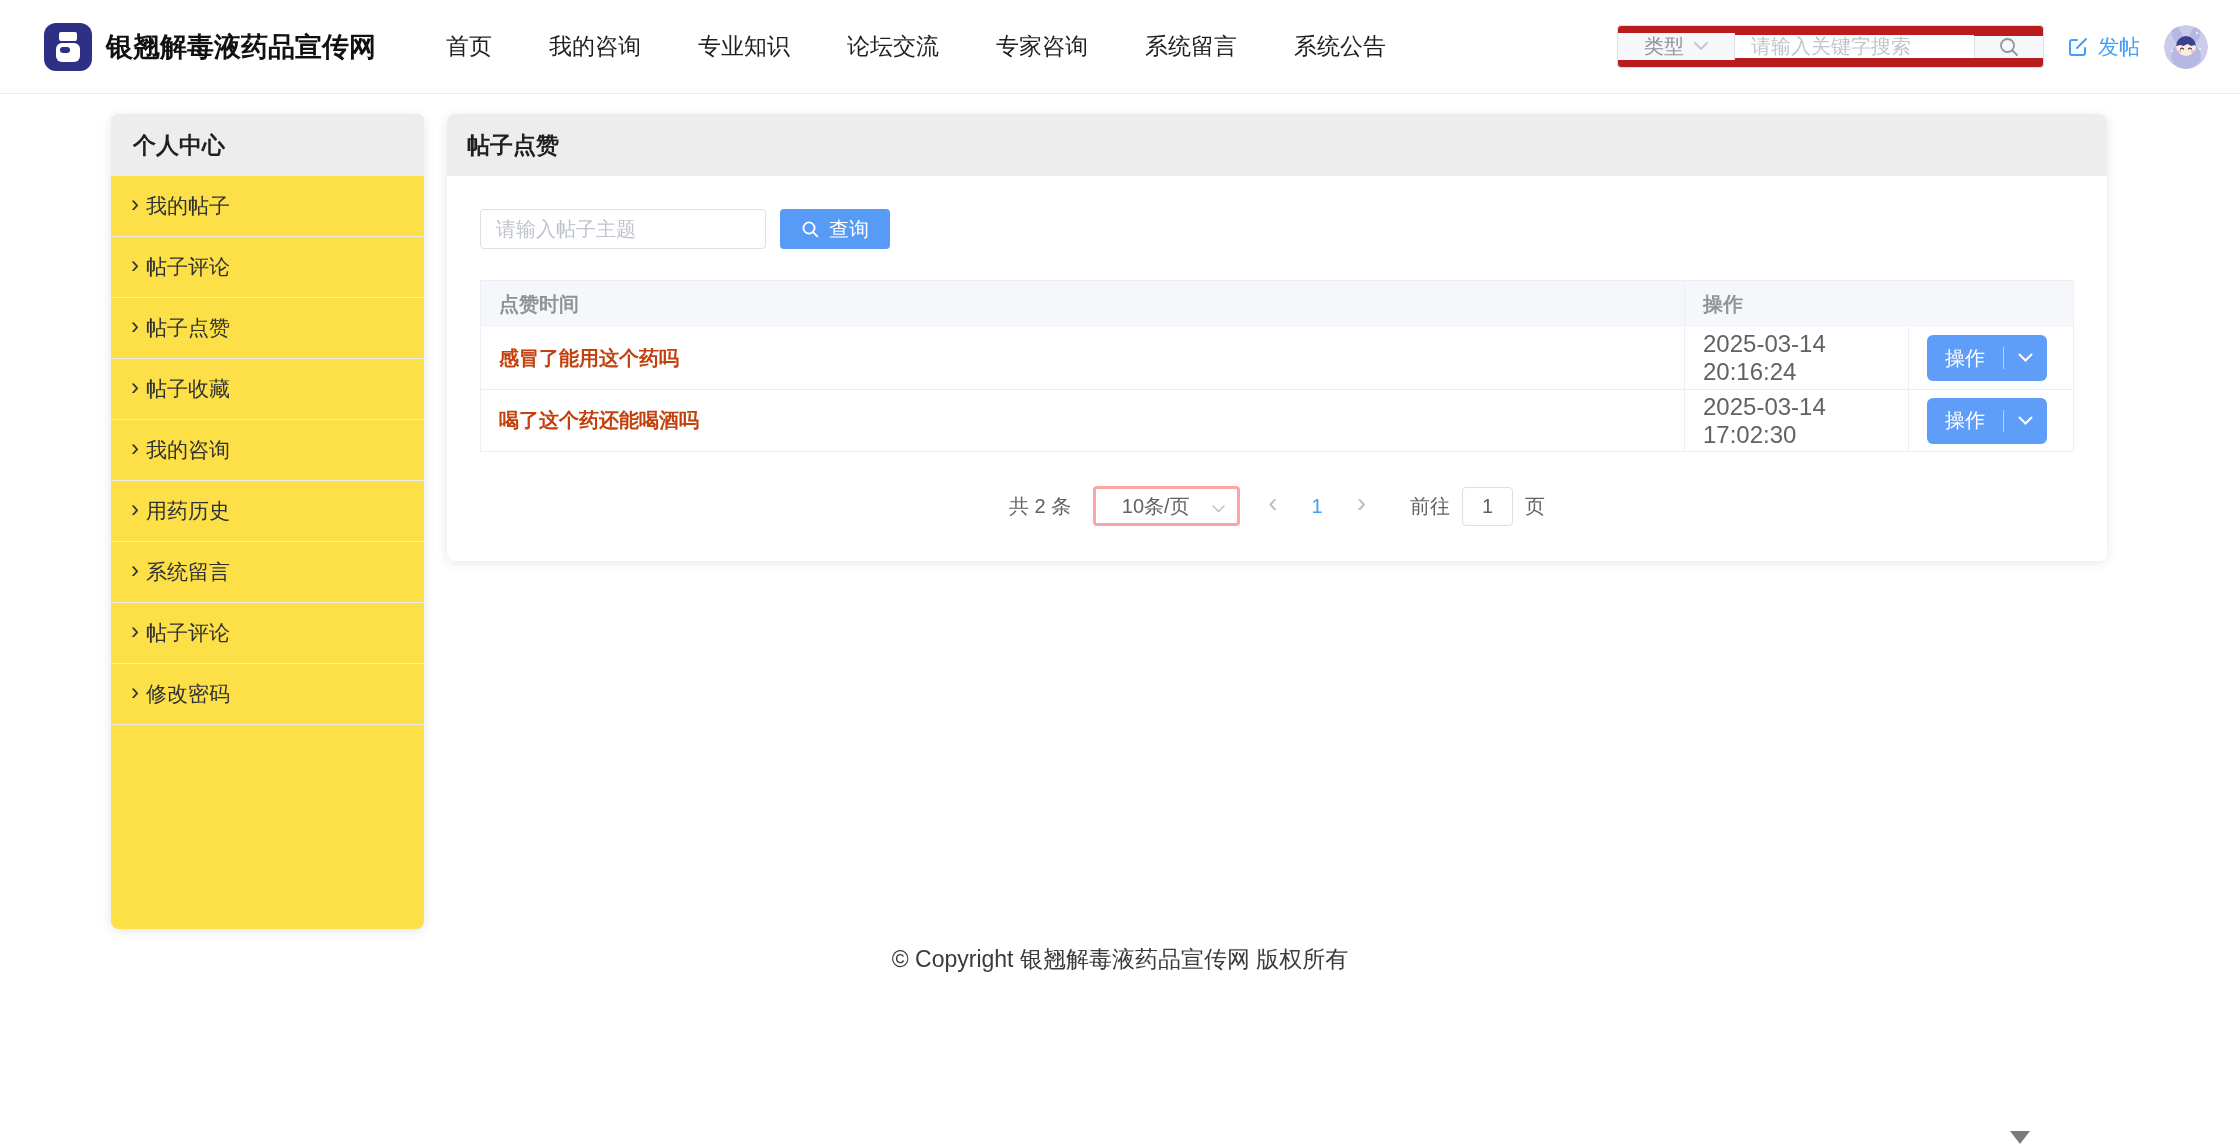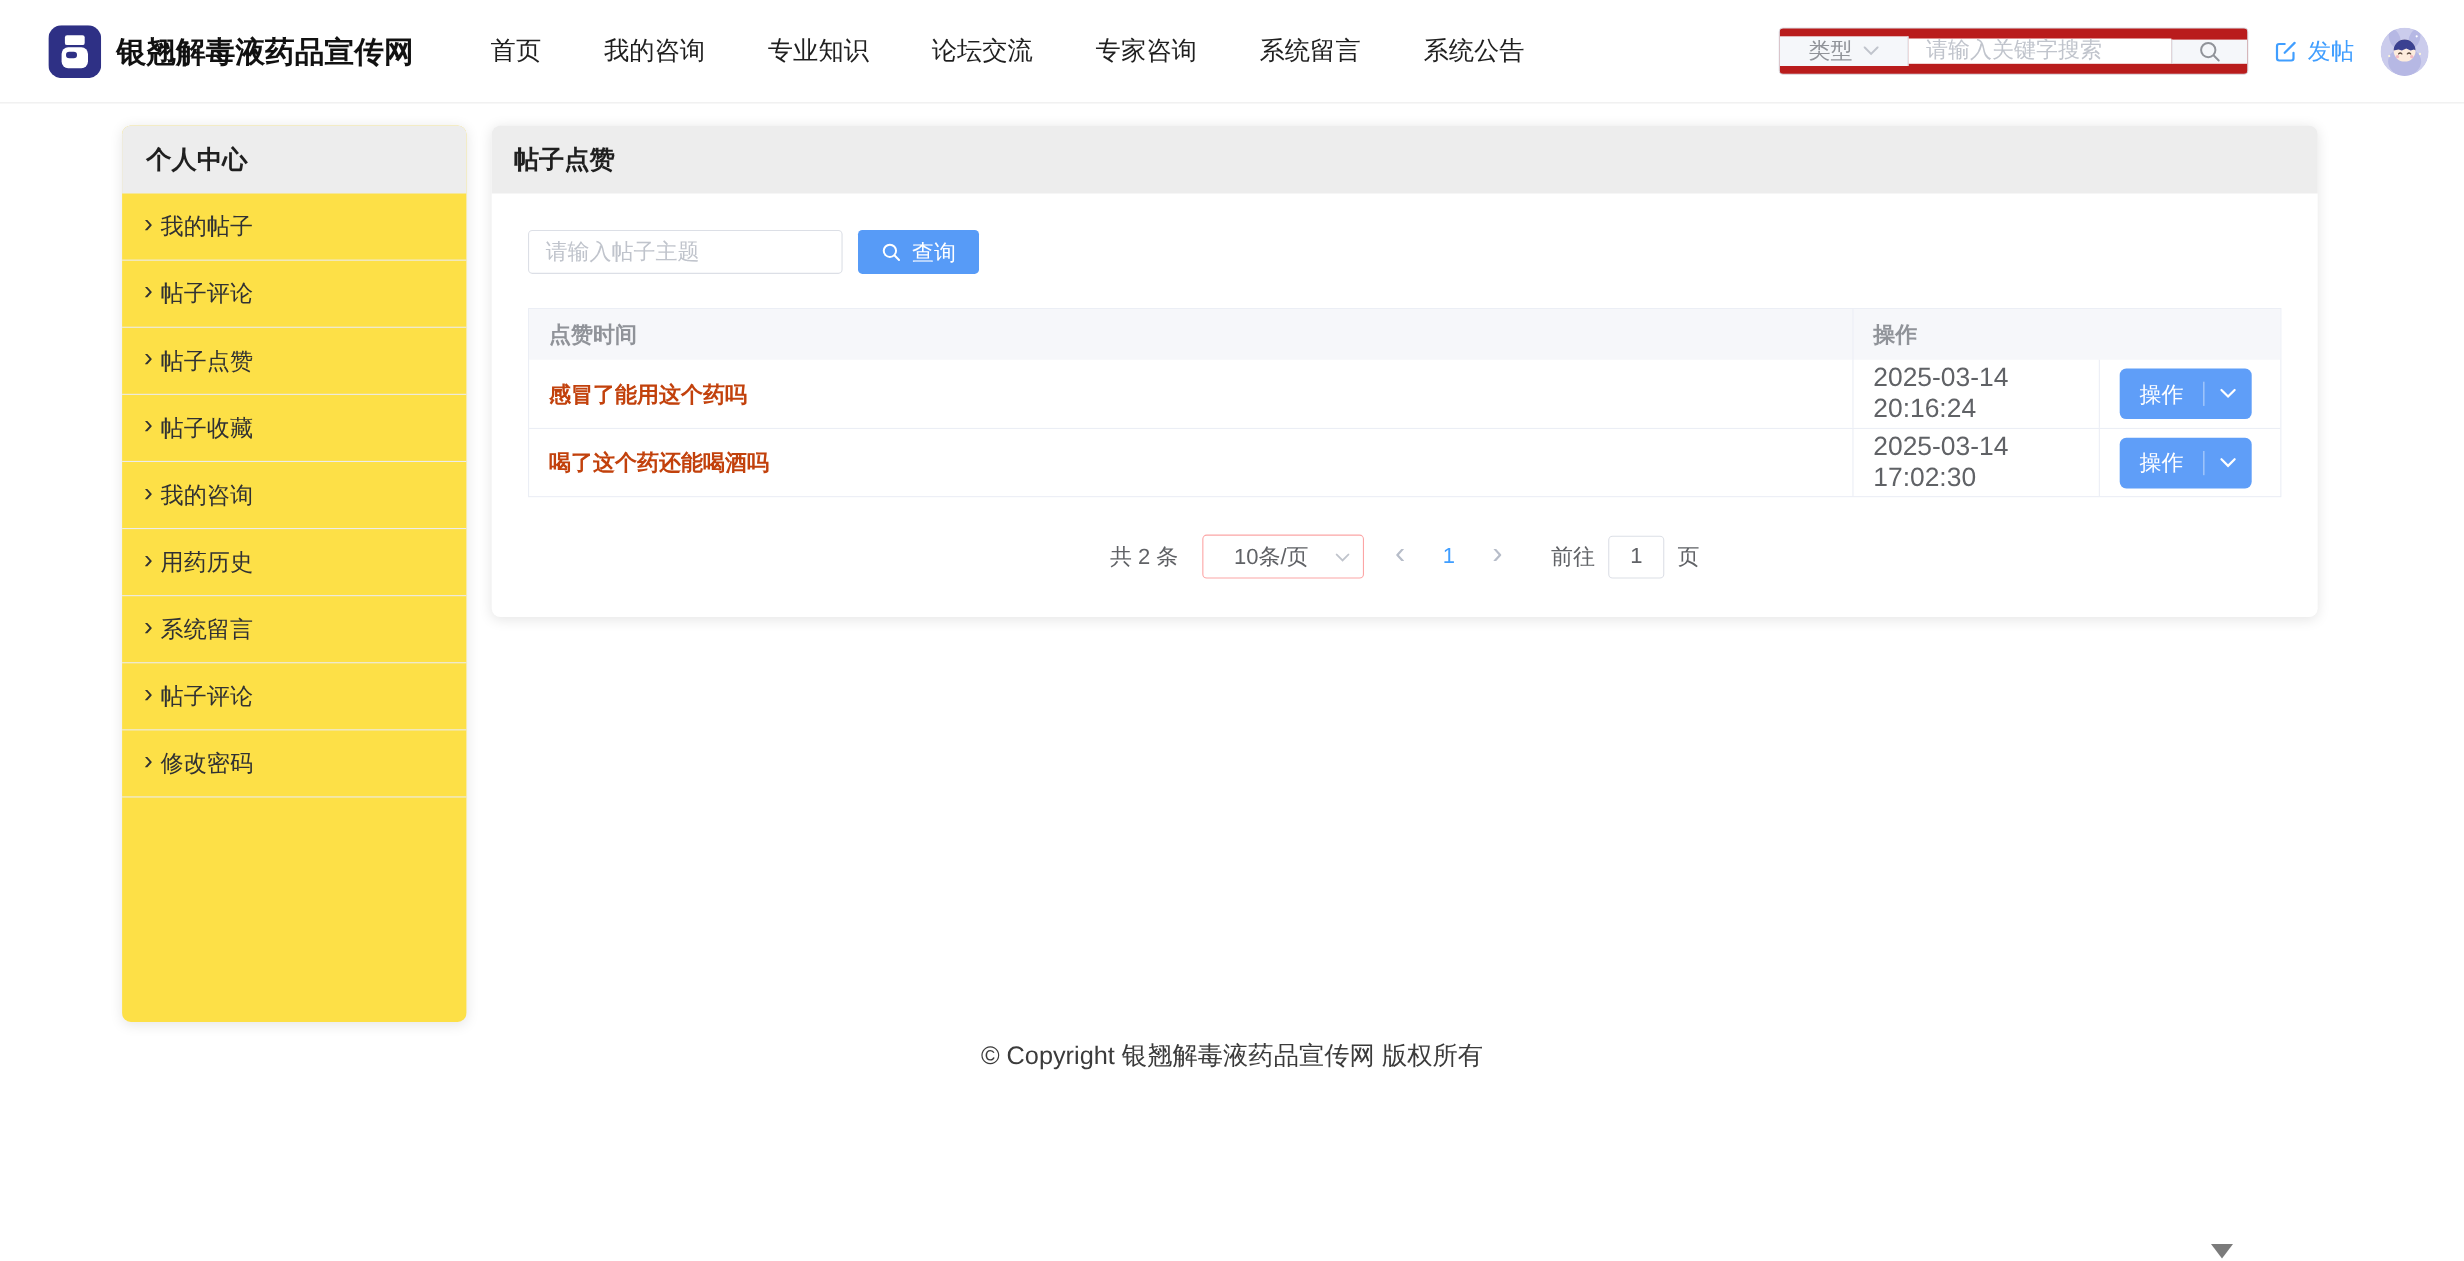--- a/index.html
+++ b/index.html
@@ -69,21 +69,21 @@
   .op-btn { display:flex; align-items:center; height:46px; background:#5f9ef8;
     border:none; border-radius:6px; color:#fff; cursor:pointer; font-family:inherit; padding:0; }
   .op-label { padding:0 18px; font-size:20px; }
   .op-divider { width:1px; height:22px; background:rgba(255,255,255,.55); }
   .op-caret { padding:0 14px; display:flex; align-items:center; }
 
   
   .pagination { position:absolute; left:0; top:372px; width:100%; height:40px;
     display:flex; align-items:center; justify-content:center; font-size:20px; color:#606266; }
   .pg-total { margin-right:22px; }
-  .size-select { position:relative; width:147px; height:40px; border:1px solid #fca5a5;
+  .size-select { position:relative; width:147px; height:40px; border:3px solid #fca5a5;
     border-radius:4px; display:flex; align-items:center; justify-content:center;
     cursor:pointer; background:#fff; padding-right:22px; }
   .size-select .sel-chevron { position:absolute; right:12px; top:16px; }
   .pg-arrow { font-size:28px; color:#b7bdc9; cursor:pointer; line-height:1;
     transform:translateY(-3px); }
   .pg-prev { margin-left:28px; }
   .pg-next { margin-left:0; }
   .pg-page { margin:0 34px; color:#409eff; font-weight:500; cursor:pointer; }
   .pg-goto-label { margin-left:44px; }
   .pg-goto-input { width:51px; height:39px; margin:0 12px; border:1px solid #dcdfe6;

